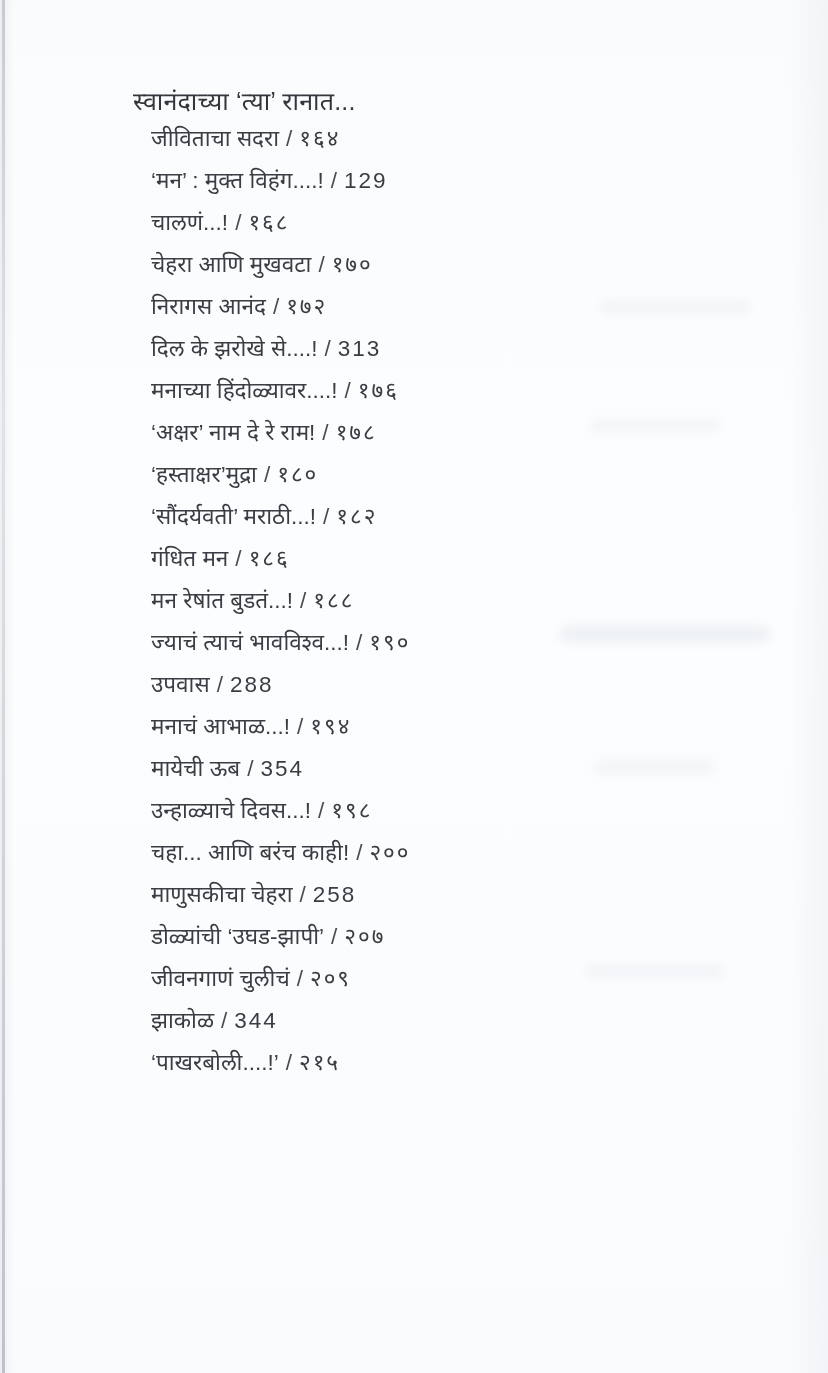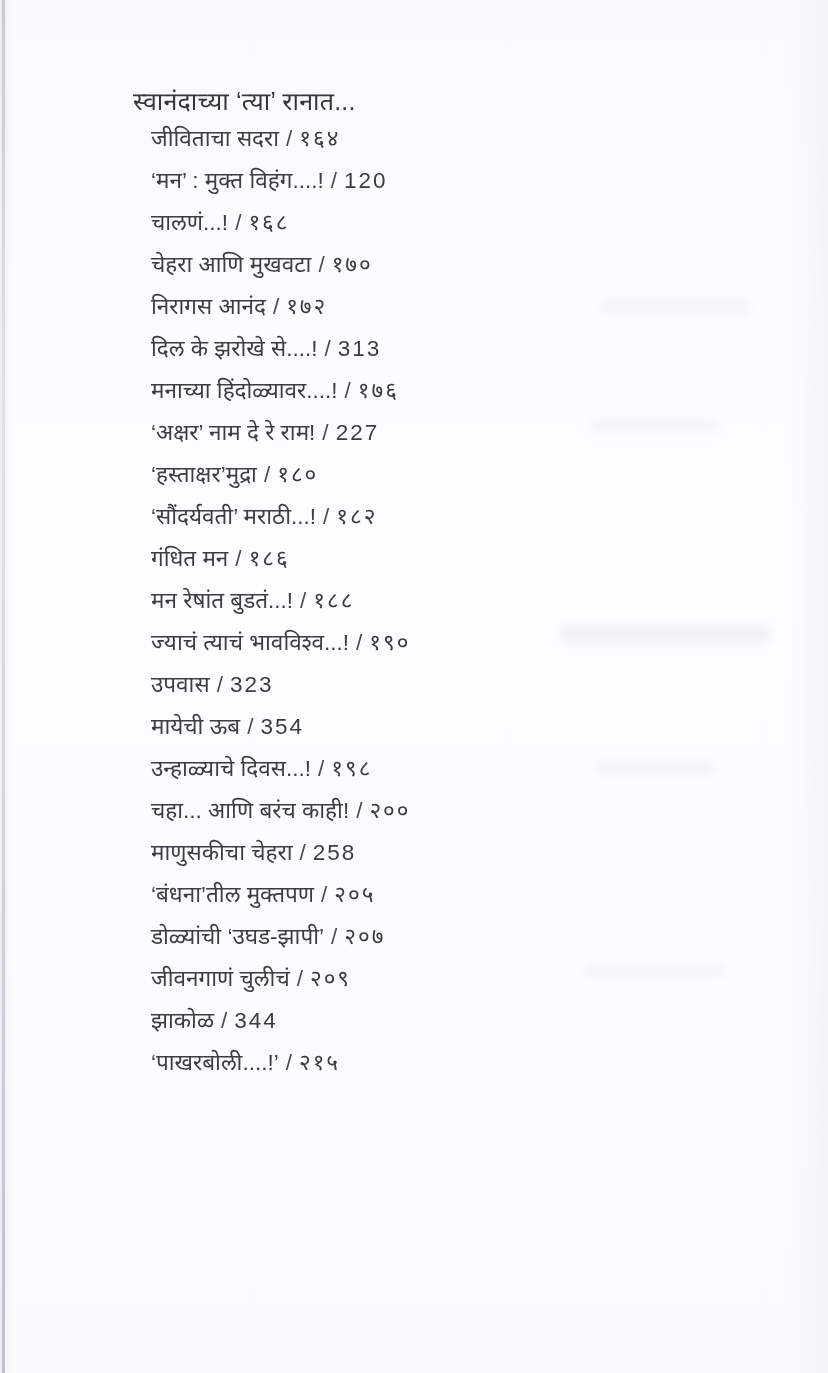--- a/index.html
+++ b/index.html
@@ -89,36 +89,36 @@
   <div class="ghost g1"></div>
   <div class="ghost g2"></div>
   <div class="ghost g3"></div>
   <div class="ghost g4"></div>
   <div class="ghost g5"></div>
 
   <h1 class="section-title">स्वानंदाच्या ‘त्या’ रानात...</h1>
 
   <ul class="toc-list">
       <li class="toc-entry"><span>जीविताचा सदरा</span><span class="sep">/</span><span class="pg">१६४</span></li>
-      <li class="toc-entry"><span>‘मन’ : मुक्त विहंग....!</span><span class="sep">/</span><span class="pg">120</span></li>
+      <li class="toc-entry"><span>‘मन’ : मुक्त विहंग....!</span><span class="sep">/</span><span class="pg">129</span></li>
       <li class="toc-entry"><span>चालणं...!</span><span class="sep">/</span><span class="pg">१६८</span></li>
       <li class="toc-entry"><span>चेहरा आणि मुखवटा</span><span class="sep">/</span><span class="pg">१७०</span></li>
       <li class="toc-entry"><span>निरागस आनंद</span><span class="sep">/</span><span class="pg">१७२</span></li>
       <li class="toc-entry"><span>दिल के झरोखे से....!</span><span class="sep">/</span><span class="pg">313</span></li>
       <li class="toc-entry"><span>मनाच्या हिंदोळ्यावर....!</span><span class="sep">/</span><span class="pg">१७६</span></li>
-      <li class="toc-entry"><span>‘अक्षर’ नाम दे रे राम!</span><span class="sep">/</span><span class="pg">227</span></li>
+      <li class="toc-entry"><span>‘अक्षर’ नाम दे रे राम!</span><span class="sep">/</span><span class="pg">१७८</span></li>
       <li class="toc-entry"><span>‘हस्ताक्षर’मुद्रा</span><span class="sep">/</span><span class="pg">१८०</span></li>
       <li class="toc-entry"><span>‘सौंदर्यवती’ मराठी...!</span><span class="sep">/</span><span class="pg">१८२</span></li>
       <li class="toc-entry"><span>गंधित मन</span><span class="sep">/</span><span class="pg">१८६</span></li>
       <li class="toc-entry"><span>मन रेषांत बुडतं...!</span><span class="sep">/</span><span class="pg">१८८</span></li>
       <li class="toc-entry"><span>ज्याचं त्याचं भावविश्व...!</span><span class="sep">/</span><span class="pg">१९०</span></li>
-      <li class="toc-entry"><span>उपवास</span><span class="sep">/</span><span class="pg">323</span></li>
+      <li class="toc-entry"><span>उपवास</span><span class="sep">/</span><span class="pg">288</span></li>
+      <li class="toc-entry"><span>मनाचं आभाळ...!</span><span class="sep">/</span><span class="pg">१९४</span></li>
       <li class="toc-entry"><span>मायेची ऊब</span><span class="sep">/</span><span class="pg">354</span></li>
       <li class="toc-entry"><span>उन्हाळ्याचे दिवस...!</span><span class="sep">/</span><span class="pg">१९८</span></li>
       <li class="toc-entry"><span>चहा... आणि बरंच काही!</span><span class="sep">/</span><span class="pg">२००</span></li>
       <li class="toc-entry"><span>माणुसकीचा चेहरा</span><span class="sep">/</span><span class="pg">258</span></li>
-      <li class="toc-entry"><span>‘बंधना’तील मुक्तपण</span><span class="sep">/</span><span class="pg">२०५</span></li>
       <li class="toc-entry"><span>डोळ्यांची ‘उघड-झापी’</span><span class="sep">/</span><span class="pg">२०७</span></li>
       <li class="toc-entry"><span>जीवनगाणं चुलीचं</span><span class="sep">/</span><span class="pg">२०९</span></li>
       <li class="toc-entry"><span>झाकोळ</span><span class="sep">/</span><span class="pg">344</span></li>
       <li class="toc-entry"><span>‘पाखरबोली....!’</span><span class="sep">/</span><span class="pg">२१५</span></li>
     </ul>
 </div>
 
 </body></html>

